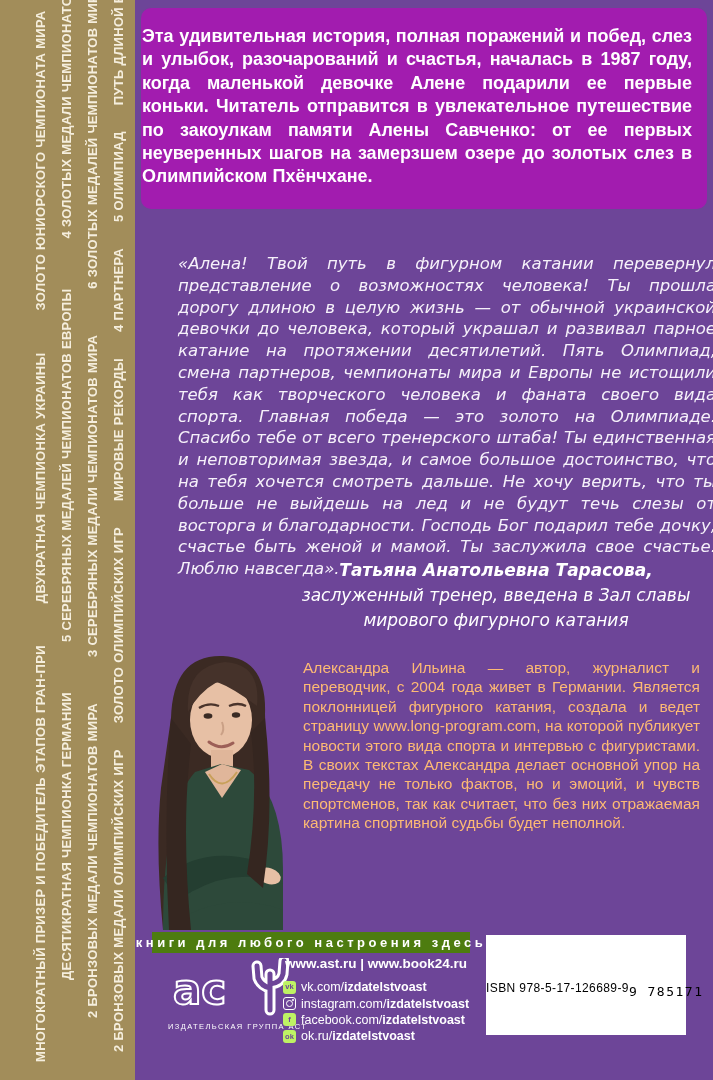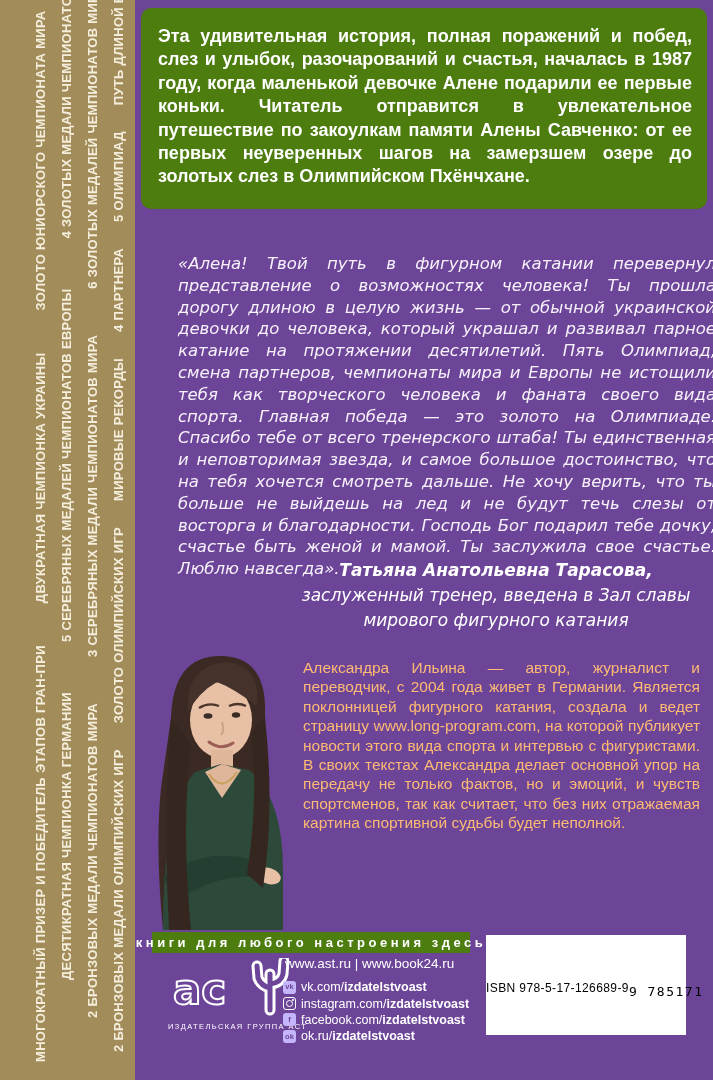--- a/index.html
+++ b/index.html
@@ -18,22 +18,22 @@
     color:#f5eedd;font-weight:bold;font-size:13px;letter-spacing:.3px;
   }
   .spine-col span{flex:0 0 auto;}
   #col1{left:27px;gap:42px;padding-left:18px;}
   #col2{left:53px;gap:50px;padding-left:100px;}
   #col3{left:79px;gap:46px;padding-left:62px;}
   #col4{left:105px;gap:26px;padding-left:28px;}
   
   .intro-panel{
     position:absolute;left:141px;top:8px;right:6px;
-    background:#4d7c0f;border-radius:10px;
-    padding:17px 15px 20px 17px;box-sizing:border-box;
+    background:#a21caf;border-radius:10px;
+    padding:17px 15px 20px 1px;box-sizing:border-box;
   }
   .intro-text{
     color:#ffffff;font-weight:bold;font-size:18px;line-height:23.4px;
     text-align:justify;
   }
   
   .quote-text{
     position:absolute;left:158px;top:253px;width:538px;
     color:#f6f1fa;font-style:italic;font-size:16.5px;line-height:21.8px;
     text-align:justify;font-family:"DejaVu Sans",sans-serif;margin-left:20px;
@@ -56,26 +56,26 @@
     position:absolute;left:152px;top:932px;width:318px;height:21px;
     background:#4d7c0f;color:#ffffff;
     display:flex;align-items:center;justify-content:center;
     font-size:13px;font-weight:bold;letter-spacing:3.5px;white-space:nowrap;
   }
   .ast-logo{position:absolute;left:168px;top:958px;width:126px;text-align:center;}
   .ast-caption{
     color:#fff;font-size:7.5px;letter-spacing:1.4px;margin-top:2px;white-space:nowrap;
   }
   .links{position:absolute;left:283px;top:956px;width:200px;color:#fff;}
-  .links .sites{font-weight:normal;font-size:13.5px;margin:0 0 8px 2px;white-space:nowrap;}
+  .links .sites{font-weight:bold;font-size:13.5px;margin:0 0 8px 2px;white-space:nowrap;}
   .link-row{display:flex;align-items:center;height:16.4px;font-size:12.5px;white-space:nowrap;}
   .link-row b{font-weight:bold;}
   .sicon{
     flex:0 0 auto;width:13px;height:13px;margin-right:5px;border-radius:3px;
-    background:#c4b5fd;color:#6d4598;font-size:7.5px;font-weight:bold;
+    background:#bef264;color:#6d4598;font-size:7.5px;font-weight:bold;
     display:flex;align-items:center;justify-content:center;line-height:1;
   }
   .sicon.outline{
     background:transparent;border:1.4px solid #fff;color:#fff;box-sizing:border-box;
     position:relative;
   }
   .sicon.outline .lens{
     width:5px;height:5px;border:1.3px solid #fff;border-radius:50%;
   }
   .sicon.outline .dot{

